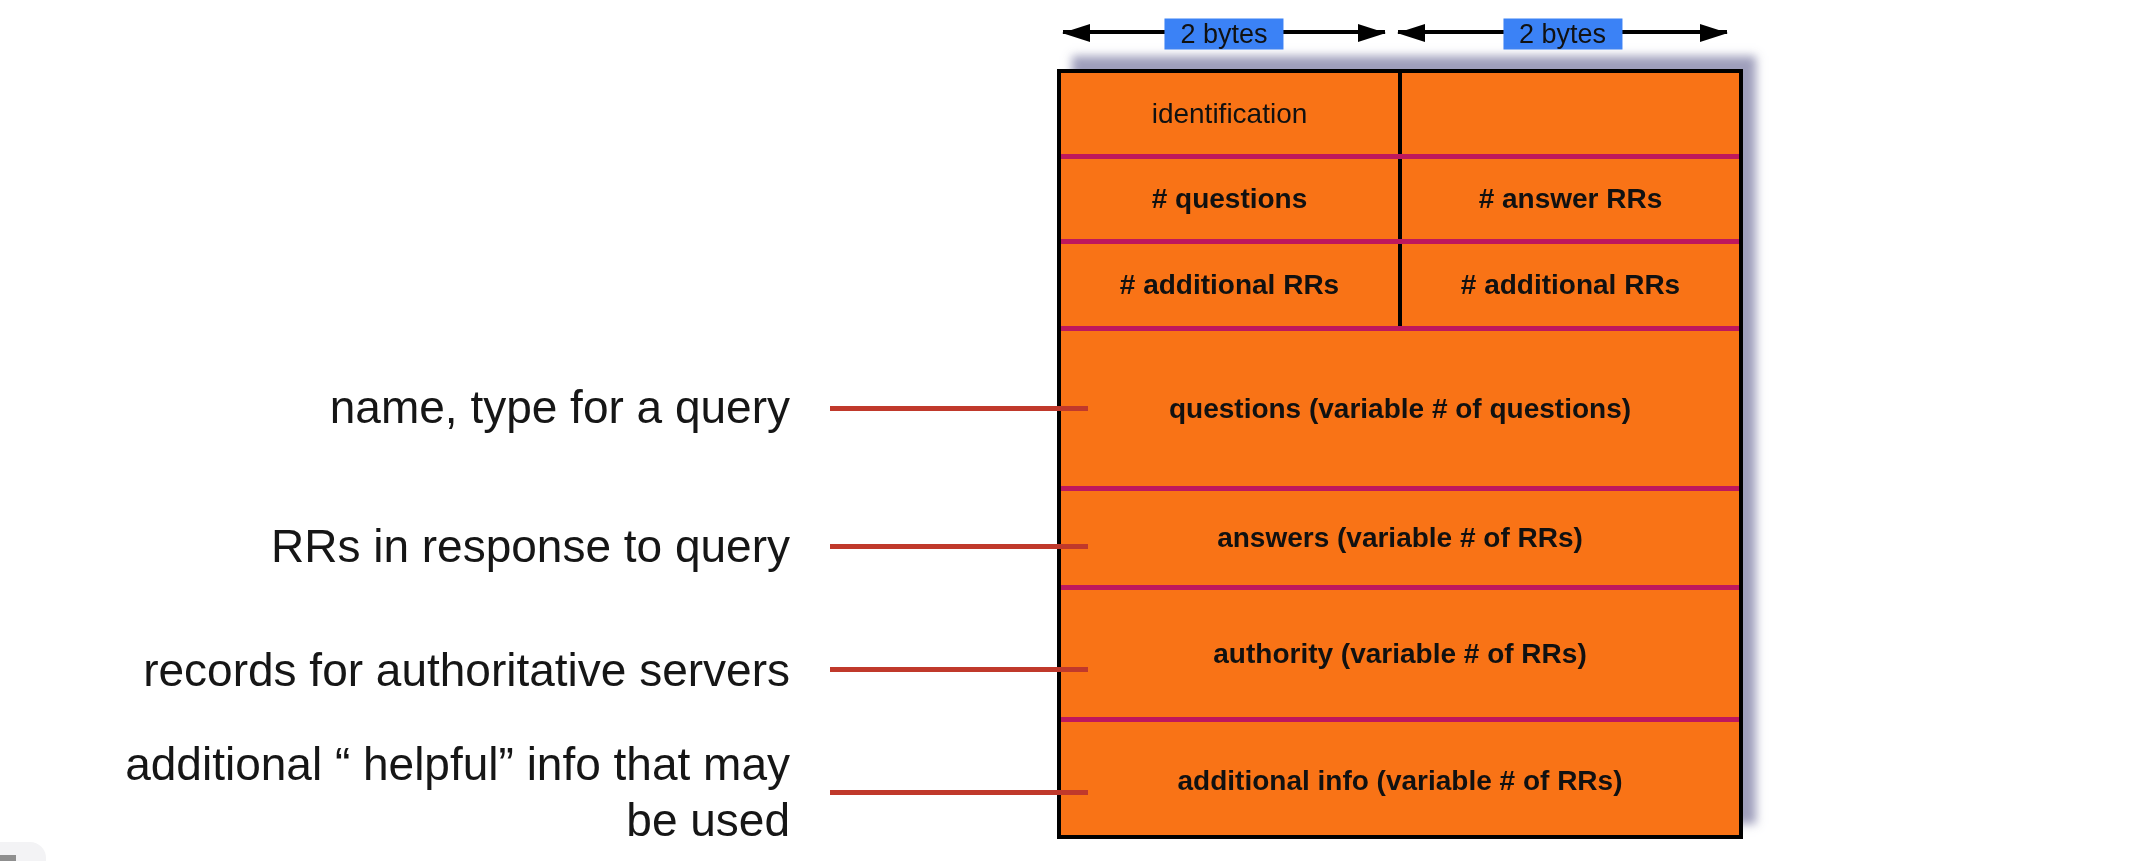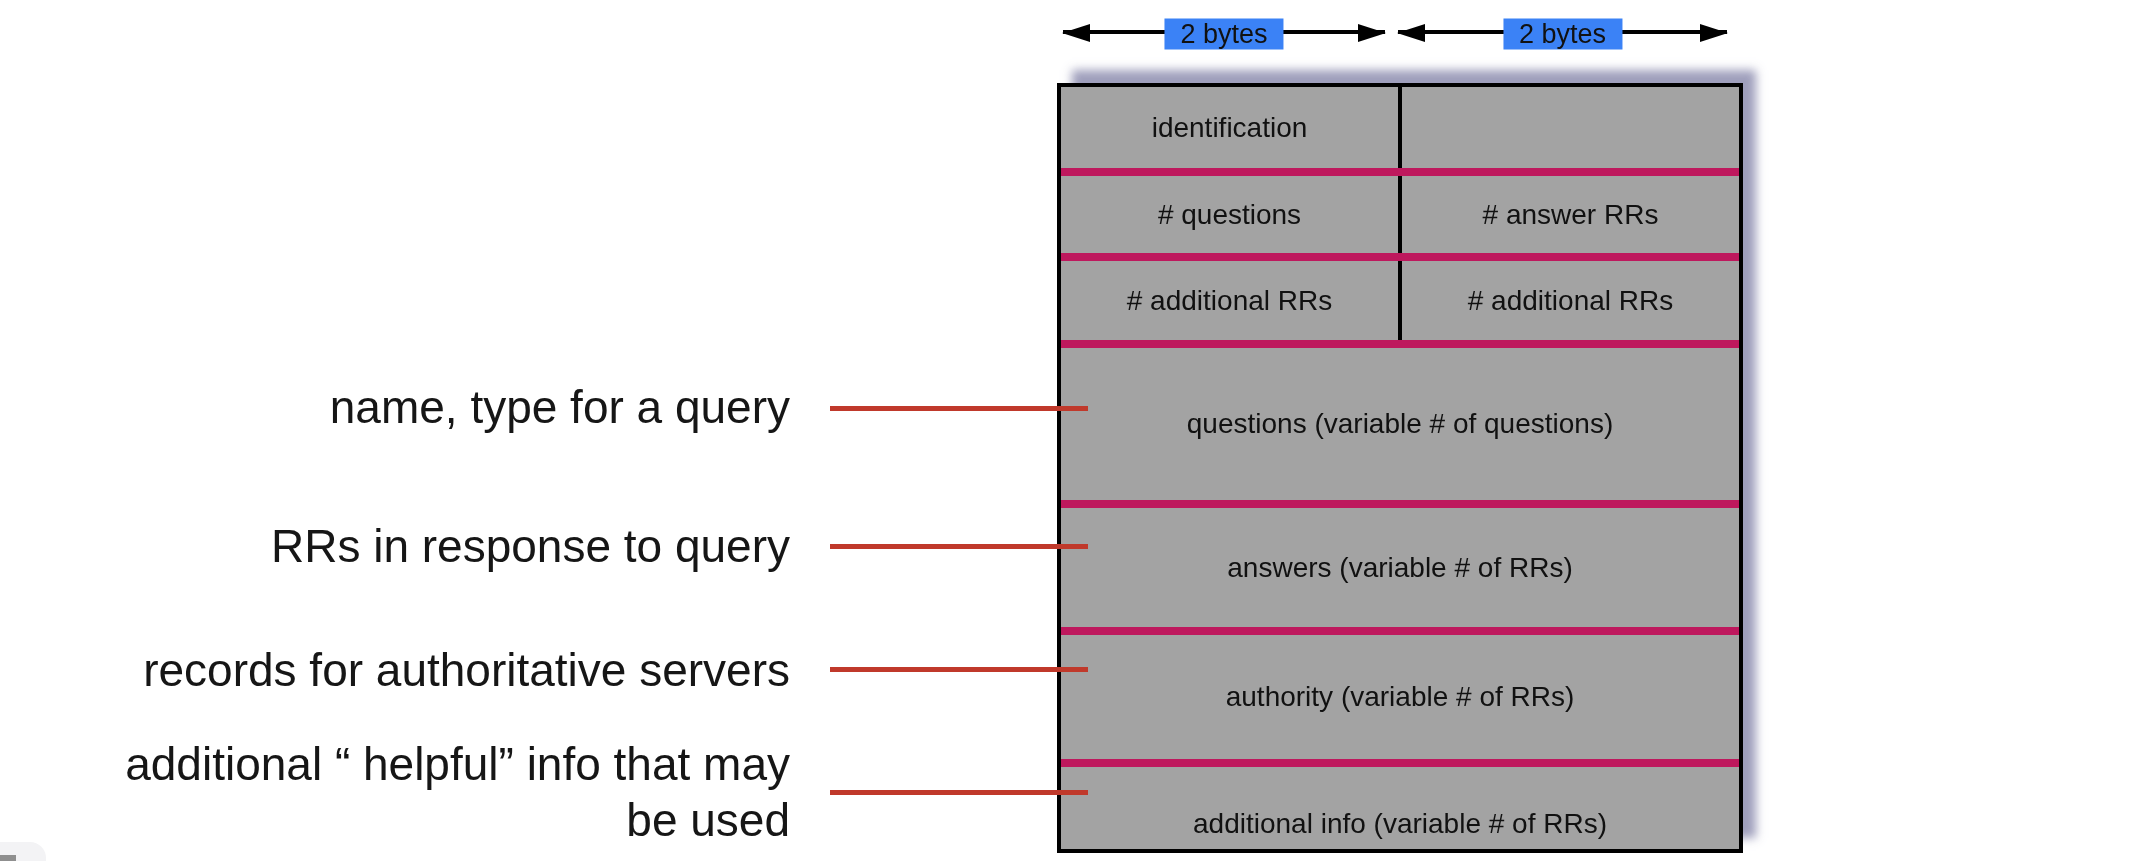--- a/index.html
+++ b/index.html
@@ -10,27 +10,27 @@
   .arrow{position:absolute;top:30px;height:0;border-top:4px solid #000;}
   .arrow-1{left:1063px;width:322px;}
   .arrow-2{left:1398px;width:329px;}
   .ah{position:absolute;top:-10px;width:0;height:0;border-top:9px solid transparent;border-bottom:9px solid transparent;}
   .ah-l{left:-1px;border-right:28px solid #000;}
   .ah-r{right:-1px;border-left:28px solid #000;}
   .arrow-label{position:absolute;left:50%;top:0px;transform:translate(-50%,-50%);background:#3b82f6;
     padding:0 16px;font-size:27px;white-space:nowrap;color:#111;}
 
   
-  .msg-table{position:absolute;left:1057px;top:83px;width:686px;height:770px;box-sizing:border-box;
-    border:4px solid #000;background:#a3a3a3;
+  .msg-table{position:absolute;left:1057px;top:69px;width:686px;height:770px;box-sizing:border-box;
+    border:4px solid #000;background:#f97316;
     box-shadow:14px -14px 9px -1px rgba(142,142,176,0.85);}
   .trow{display:flex;box-sizing:border-box;}
-  .trow + .trow{border-top:8px solid #be185d;}
+  .trow + .trow{border-top:5px solid #be185d;font-weight:bold;}
   .r1{height:81px;} .r2{height:85px;} .r3{height:87px;}
-  .r4{height:160px;} .r5{height:127px;} .r6{height:132px;text-align:right;} .r7{height:122px;}
+  .r4{height:160px;} .r5{height:99px;} .r6{height:132px;text-align:right;} .r7{height:122px;}
   .cell{display:flex;align-items:center;justify-content:center;box-sizing:border-box;
     font-size:28px;color:#111;white-space:nowrap;}
   .cell-left{width:341px;border-right:4px solid #000;}
   .cell-right{flex:1;}
   .cell-full{flex:1;}
 
   
   .callout-label{position:absolute;right:1364px;text-align:right;font-size:46px;line-height:56px;
     white-space:nowrap;color:#161616;}
   .cl-1{top:379px;} .cl-2{top:518px;} .cl-3{top:642px;text-align:right;} .cl-4{top:736px;}

